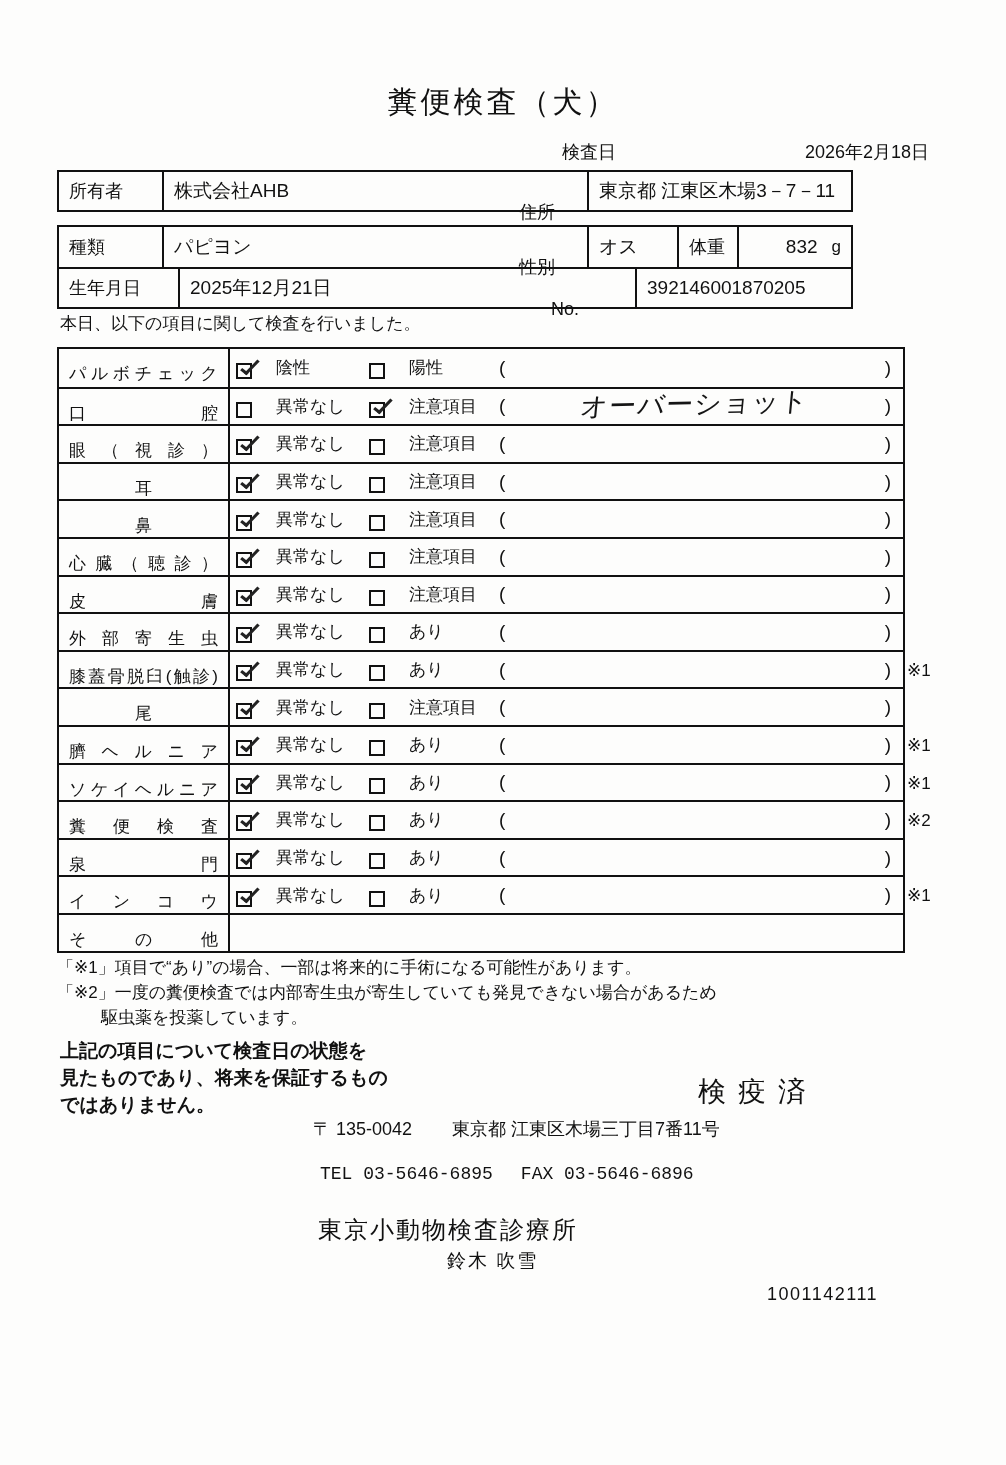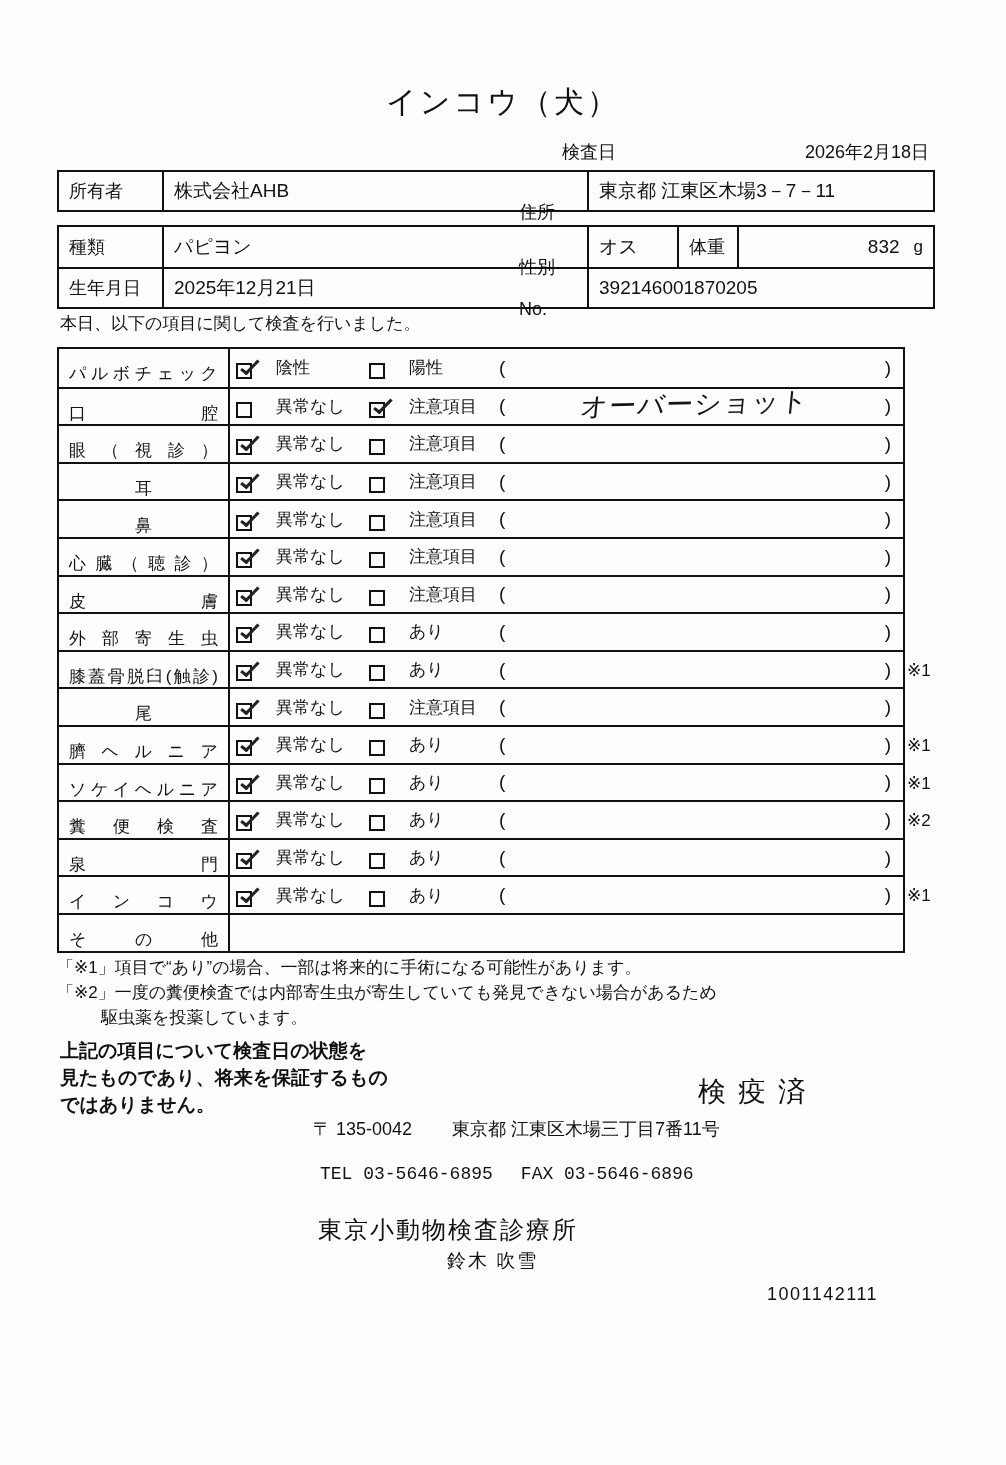--- a/index.html
+++ b/index.html
@@ -9,25 +9,25 @@
     position:relative; font-family:"Liberation Sans","DejaVu Sans",sans-serif;
     color:#111; overflow:hidden;
   }
   .title { position:absolute; top:82px; left:0; width:100%; text-align:center;
     font-size:30px; letter-spacing:3px; font-weight:normal; }
 
   .date-line { position:absolute; top:140px; left:57px; width:878px; display:flex; font-size:18px; }
   .date-label { margin-left:505px; }
   .date-value { margin-left:auto; margin-right:6px; }
 
-  .tbl { position:absolute; left:57px; width:878px; border:2px solid #111; background:#fdfdfc; }
+  .tbl { position:absolute; left:57px; width:796px; border:2px solid #111; background:#fdfdfc; }
   .tableA { top:170px; height:42px; display:flex; }
   .tableB { top:225px; }
   .trow { display:flex; height:40px; }
-  .trow + .trow { border-top:2px solid #111; }
+  .trow + .trow { border-top:2px solid #111;gap:16px; }
   .tableA, .trow { align-items:stretch; }
   .cell { display:flex; align-items:center; padding:0 10px; font-size:19px; }
   .cell + .cell { border-left:2px solid #111; }
   .lab { font-size:18px; }
   .w103 { width:103px; flex:0 0 103px; }
   .w345 { width:345px; flex:0 0 345px; }
   .w80  { width:80px;  flex:0 0 80px;margin-top:40px; }
   .w90  { width:90px;  flex:0 0 90px; }
   .w60  { width:60px;  flex:0 0 60px; }
   .flex1 { flex:1; }
@@ -74,21 +74,21 @@
   .tel-line { position:absolute; top:1164px; left:320px; font-size:18px; display:flex; gap:28px; font-family:"Liberation Mono","DejaVu Sans Mono","Liberation Sans",sans-serif; }
   .clinic-name { position:absolute; top:1214px; left:318px; font-size:24px; letter-spacing:2px; }
   .vet-name { position:absolute; top:1248px; left:447px; font-size:19px; letter-spacing:2px; }
   .doc-number { position:absolute; top:1284px; left:767px; font-size:18px; letter-spacing:1.5px; }
 </style>
 </head>
 <body>
 
 <div class="page">
 
-  <h1 class="title">インコウ（犬）</h1>
+  <h1 class="title">糞便検査（犬）</h1>
 
   <div class="date-line">
     <span class="date-label">検査日</span>
     <span class="date-value">2026年2月18日</span>
   </div>
 
   <div class="tbl tableA">
     <div class="cell lab w103">所有者</div>
     <div class="cell val w345">株式会社AHB</div>
     <div class="cell lab w80">住所</div>

